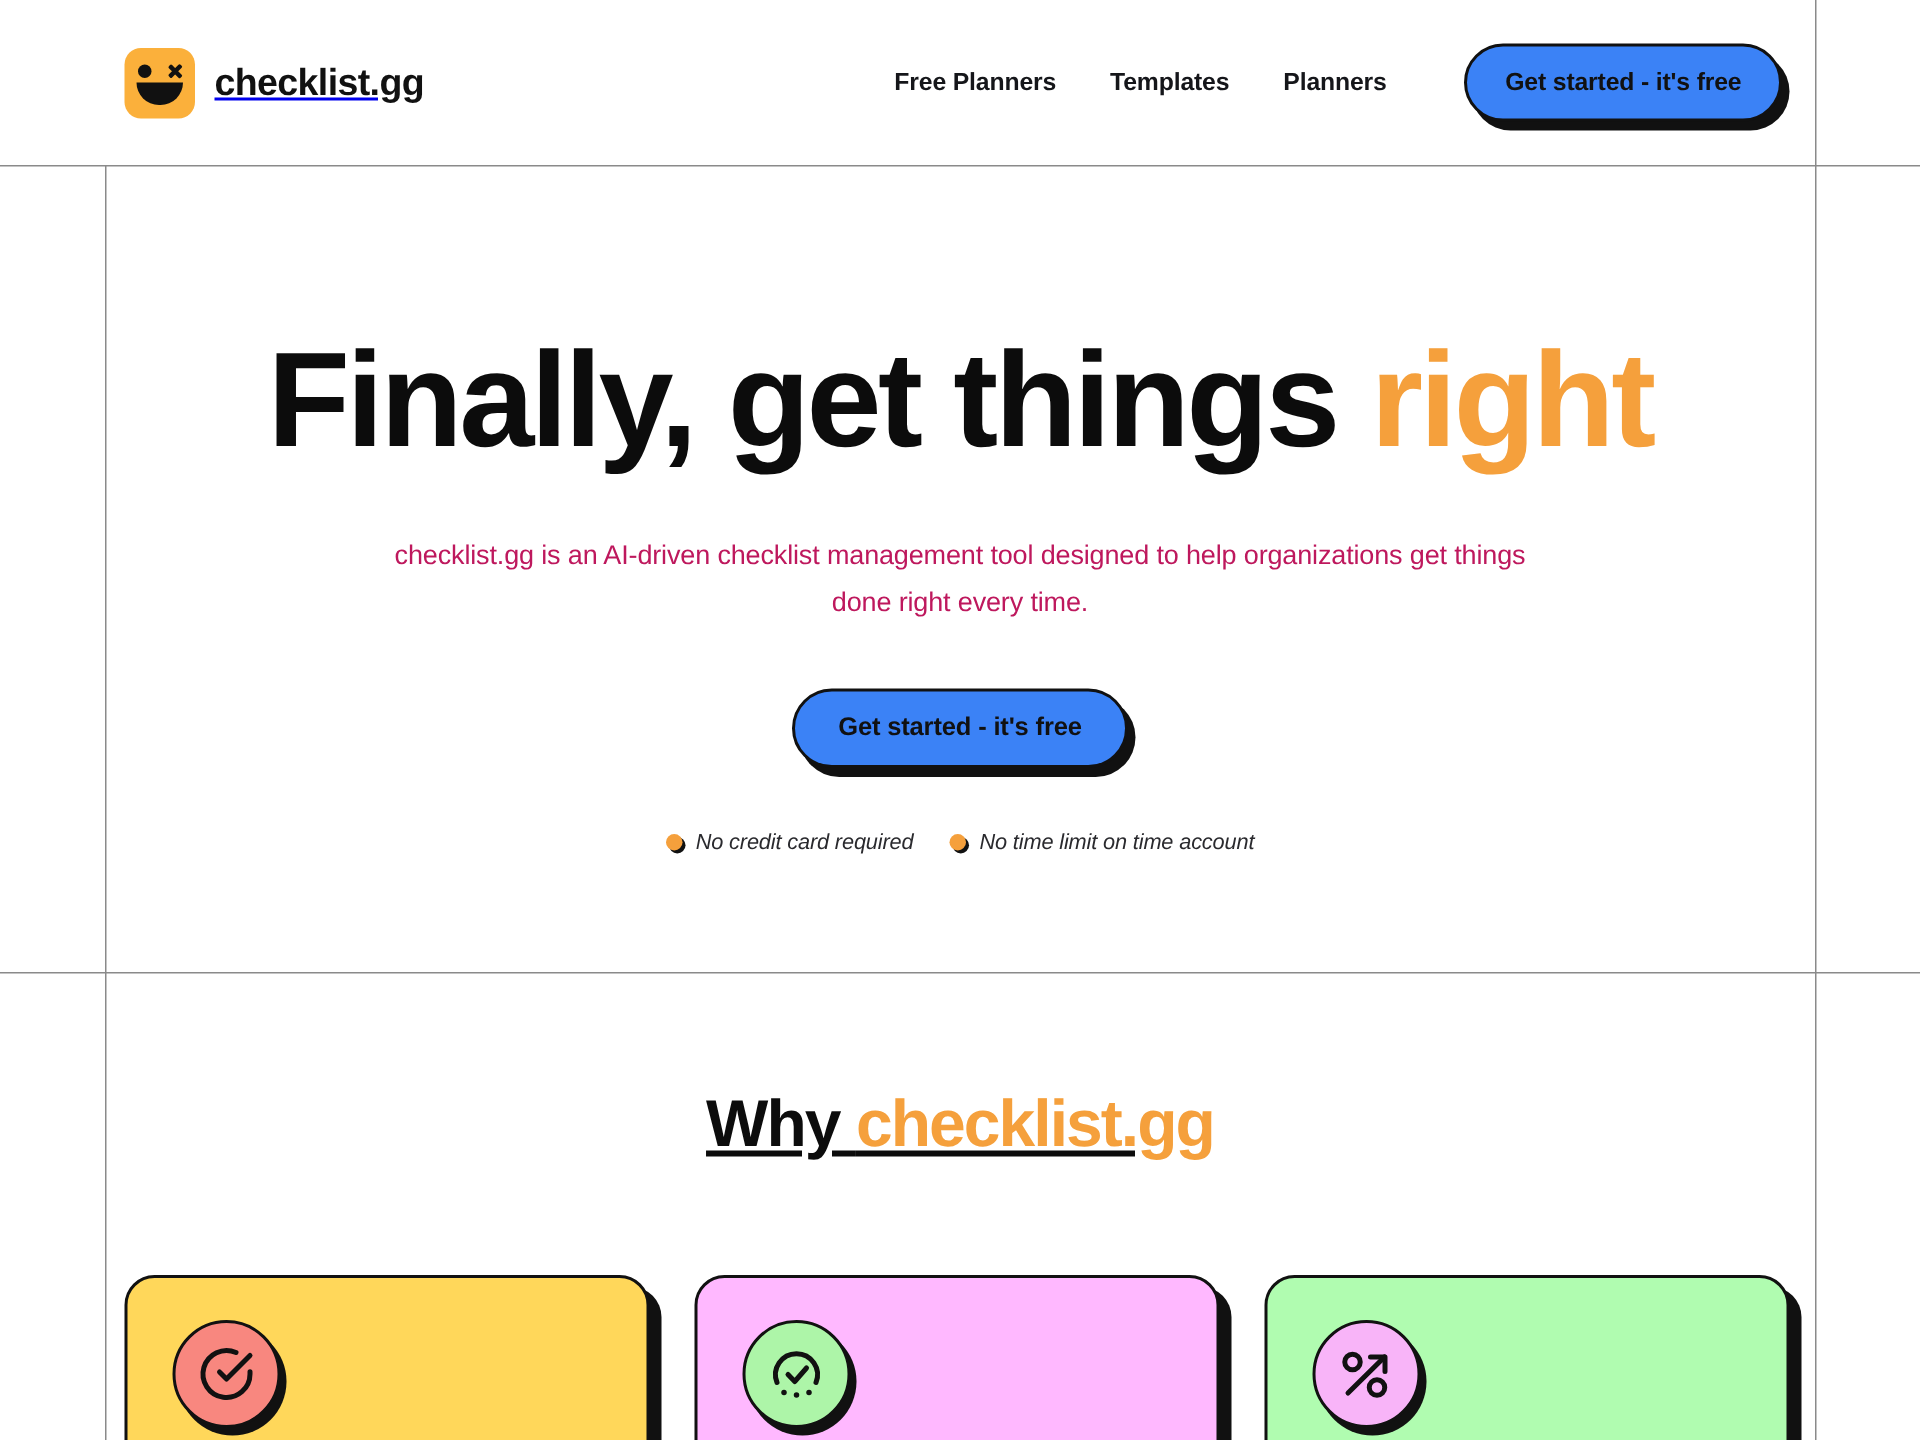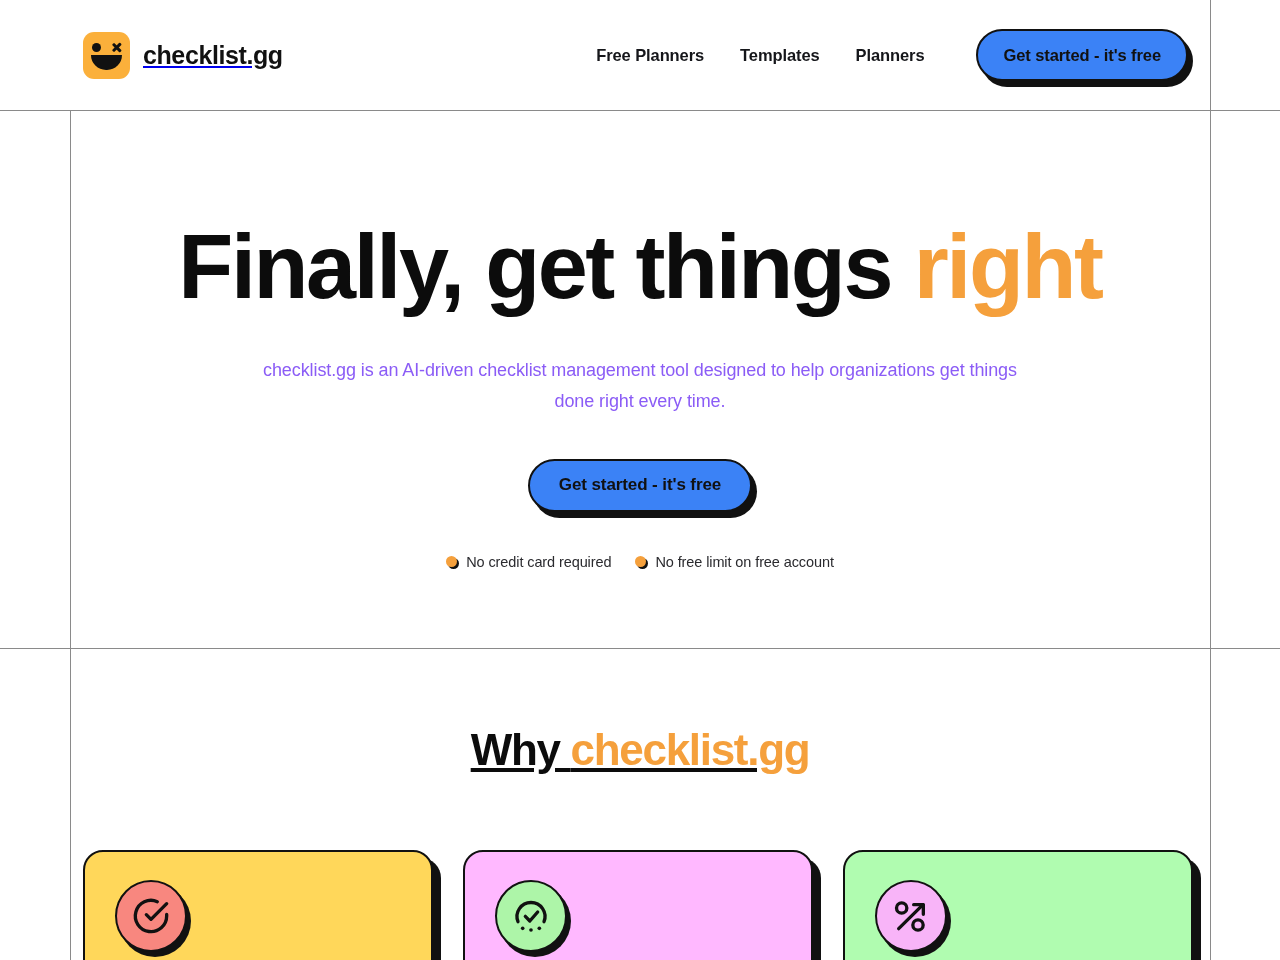--- a/index.html
+++ b/index.html
@@ -189,35 +189,36 @@
     text-align: center;
     color: #0c0c0c;
     white-space: nowrap;
   }
   .accent { color: #F5A03C; }
 
   .hero-sub {
     margin-top: 41px;
     font-size: 18px;
     line-height: 1.72;
-    color: #8b5cf6;
+    color: #be185d;
     text-align: center;
     max-width: 790px;
     letter-spacing: -0.1px;
   }
 
   .hero-cta-wrap {
     margin-top: 42px;
   }
 
   .hero-badges {
     margin-top: 42px;
     display: flex;
     align-items: flex-end;
     gap: 24px;
+    font-style: italic;
   }
   .badge {
     display: flex;
     align-items: center;
     gap: 9px;
     font-size: 14.5px;
     color: #2a2a2e;
     letter-spacing: -0.1px;
     white-space: nowrap;
   }
@@ -323,21 +324,21 @@
     <button class="btn-cta hero-cta">Get started - it's free</button>
   </div>
 
   <div class="hero-badges">
     <div class="badge">
       <span class="badge-dot"></span>
       <span>No credit card required</span>
     </div>
     <div class="badge">
       <span class="badge-dot"></span>
-      <span>No free limit on free account</span>
+      <span>No time limit on time account</span>
     </div>
   </div>
 
 </section>
 
 <section class="why">
 
   <h2 class="why-title">
     <span>Why </span><span class="accent">checklist.gg</span>
   </h2>

